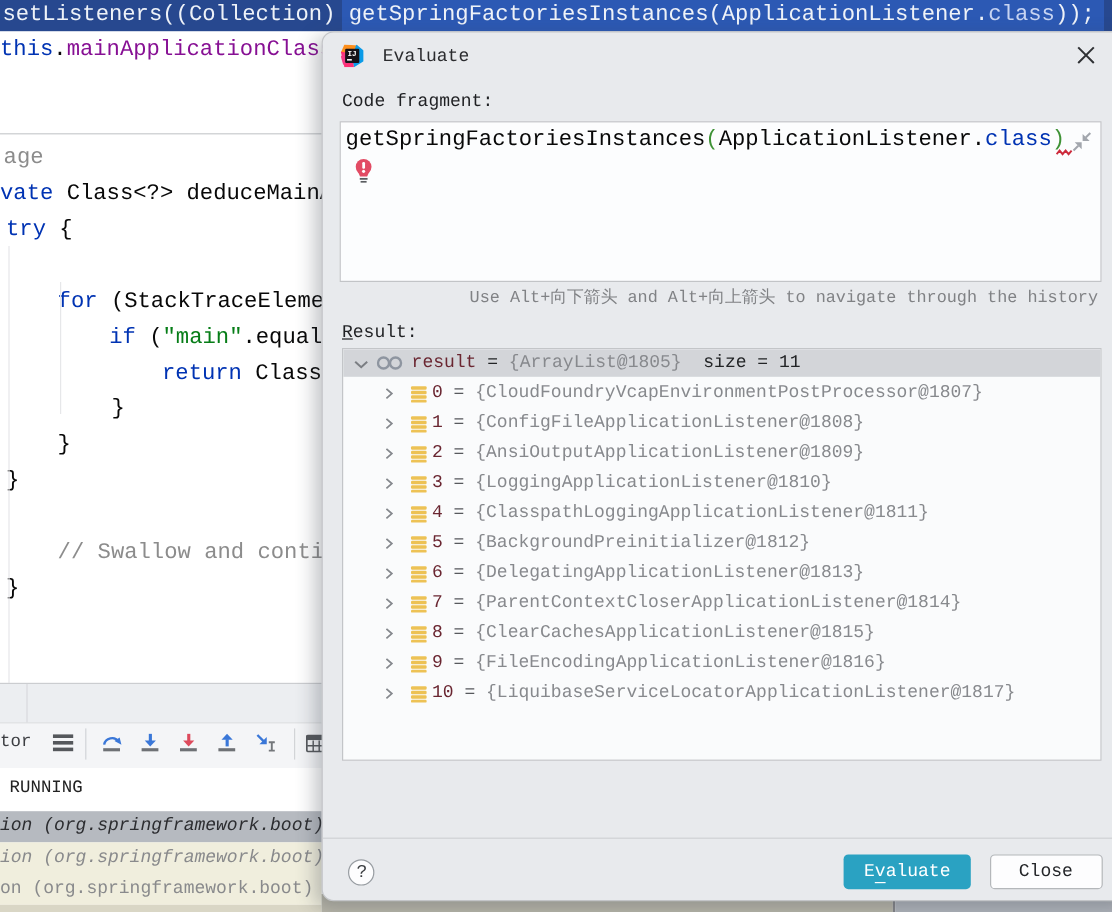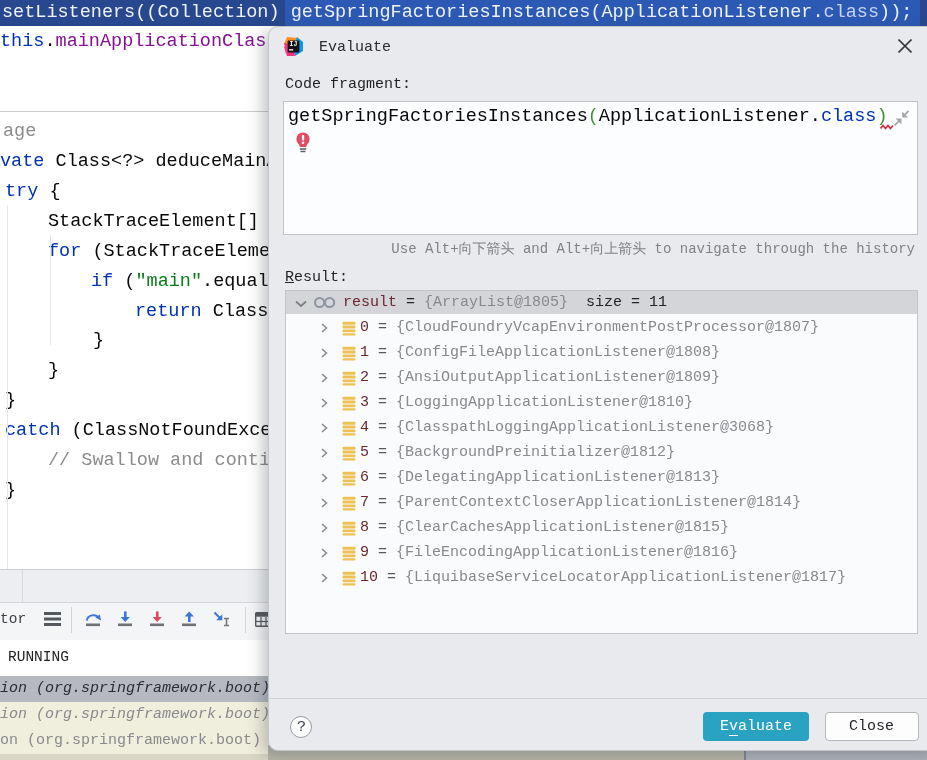--- a/index.html
+++ b/index.html
@@ -22,28 +22,26 @@
   <div class="abs" style="left:0;top:0;width:927px;height:26px;background:#27488f">
     <div class="abs" style="left:285px;top:0;width:635px;height:26px;background:#2c59b4"></div>
     <div class="abs ed" style="left:2px;top:-2px;color:#eef2f8">setListeners((Collection) getSpringFactoriesInstances(ApplicationListener.<span style="color:#c7d4f2">class</span>));</div>
   </div>
 
   <div class="abs ed" style="left:0px;top:27px"><span class="kw">this</span>.<span class="fld">mainApplicationClass</span></div>
   <div class="abs" style="left:0;top:111px;width:268px;height:1px;background:#c9cbce"></div>
   <div class="abs ed" style="left:3px;top:117px;color:#8c8c8c">age</div>
   <div class="abs ed" style="left:0;top:147px"><span class="kw">vate</span> Class&lt;?&gt; deduceMainA</div>
   <div class="abs ed" style="left:5px;top:177px"><span class="kw">try</span> {</div>
-  <div class="abs ed" style="left:48px;top:207px">StackTraceElement[]</div>
   <div class="abs ed" style="left:48px;top:237px"><span class="kw">for</span> (StackTraceEleme</div>
   <div class="abs ed" style="left:91px;top:267px"><span class="kw">if</span> (<span class="str">"main"</span>.equal</div>
   <div class="abs ed" style="left:135px;top:297px"><span class="kw">return</span> Class</div>
   <div class="abs ed" style="left:93px;top:326px">}</div>
   <div class="abs ed" style="left:48px;top:356px">}</div>
   <div class="abs ed" style="left:5px;top:386px">}</div>
-  <div class="abs ed" style="left:5px;top:416px"><span class="kw">catch</span> (ClassNotFoundExce</div>
   <div class="abs ed" style="left:48px;top:446px"><span class="cmt">// Swallow and conti</span></div>
   <div class="abs ed" style="left:5px;top:476px">}</div>
 
   <div class="abs" style="left:7px;top:205px;width:1px;height:364px;background:#e6e7e9"></div>
   <div class="abs" style="left:50px;top:235px;width:1px;height:110px;background:#e6e7e9"></div>
 
   <div class="abs" style="left:0;top:569px;width:268px;height:1px;background:#cbcdd0"></div>
   <div class="abs" style="left:0;top:570px;width:268px;height:32px;background:#eceef1"></div>
   <div class="abs" style="left:22px;top:570px;width:1px;height:32px;background:#d8dadd"></div>
   <div class="abs" style="left:0;top:602px;width:268px;height:1px;background:#d5d7da"></div>
@@ -208,21 +206,21 @@
   <div class="abs t15" style="left:74px;top:102px;white-space:pre"><span class="mar">3</span><span style="color:#57595d"> = </span><span class="gv">{LoggingApplicationListener@1810}</span></div>
   <svg class="abs" style="left:32px;top:131px" width="12" height="12" viewBox="0 0 12 12">
         <polyline points="4,2 8.5,6 4,10" fill="none" stroke="#85888d" stroke-width="1.5"></polyline>
       </svg>
   <svg class="abs" style="left:56px;top:130px" width="14" height="15" viewBox="0 0 14 15">
     <rect x="0.5" y="0.8" width="13" height="2.9" rx="1" fill="#edc255"></rect>
     <rect x="0.5" y="4.6" width="13" height="2.9" rx="1" fill="#edc255"></rect>
     <rect x="0.5" y="8.4" width="13" height="2.9" rx="1" fill="#edc255"></rect>
     <rect x="0.5" y="12.2" width="13" height="2.3" rx="1" fill="#edc255"></rect>
   </svg>
-  <div class="abs t15" style="left:74px;top:127px;white-space:pre"><span class="mar">4</span><span style="color:#57595d"> = </span><span class="gv">{ClasspathLoggingApplicationListener@3068}</span></div>
+  <div class="abs t15" style="left:74px;top:127px;white-space:pre"><span class="mar">4</span><span style="color:#57595d"> = </span><span class="gv">{ClasspathLoggingApplicationListener@1811}</span></div>
   <svg class="abs" style="left:32px;top:156px" width="12" height="12" viewBox="0 0 12 12">
         <polyline points="4,2 8.5,6 4,10" fill="none" stroke="#85888d" stroke-width="1.5"></polyline>
       </svg>
   <svg class="abs" style="left:56px;top:155px" width="14" height="15" viewBox="0 0 14 15">
     <rect x="0.5" y="0.8" width="13" height="2.9" rx="1" fill="#edc255"></rect>
     <rect x="0.5" y="4.6" width="13" height="2.9" rx="1" fill="#edc255"></rect>
     <rect x="0.5" y="8.4" width="13" height="2.9" rx="1" fill="#edc255"></rect>
     <rect x="0.5" y="12.2" width="13" height="2.3" rx="1" fill="#edc255"></rect>
   </svg>
   <div class="abs t15" style="left:74px;top:152px;white-space:pre"><span class="mar">5</span><span style="color:#57595d"> = </span><span class="gv">{BackgroundPreinitializer@1812}</span></div>

